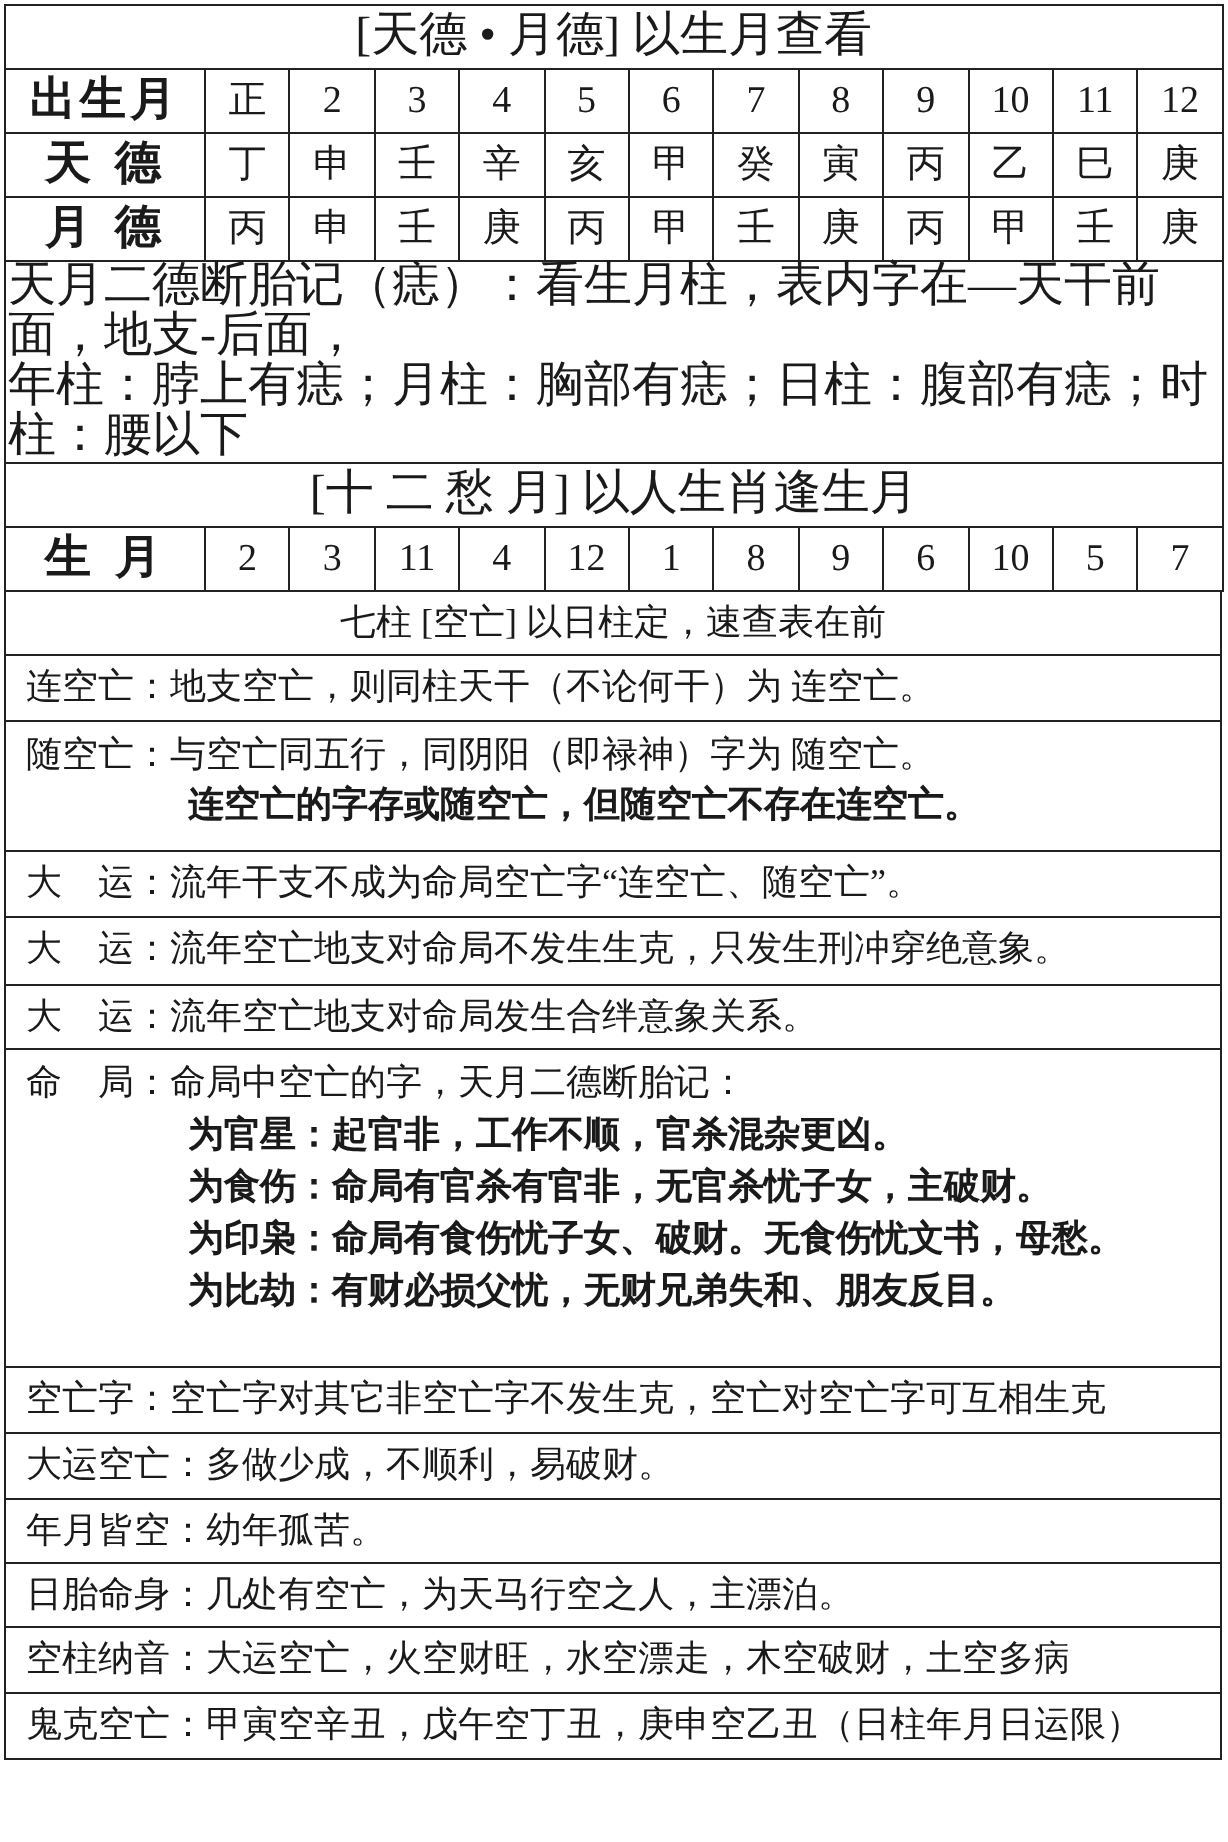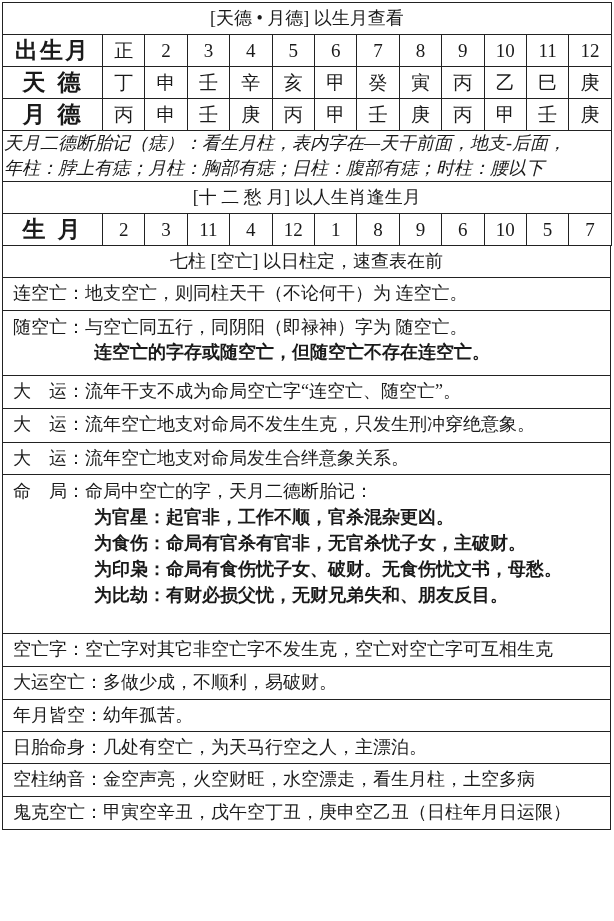--- a/index.html
+++ b/index.html
@@ -3,22 +3,22 @@
   <meta charset="utf-8">
   <style>
     html, body { margin: 0; padding: 0; background: #ffffff; }
     body { width: 614px; height: 921px; overflow: hidden; position: relative;
       font-family: "Liberation Serif", "DejaVu Serif", serif; color: #1a1a1a; }
     .doc { position: absolute; left: 2px; top: 2px; width: 609px; }
     table.grid { border-collapse: collapse; width: 609px; table-layout: fixed; }
     table.grid td { border: 1.5px solid #222; padding: 0; text-align: center;
       font-size: 19px; height: 31px; line-height: 31px; white-space: nowrap; overflow: hidden; }
     table.grid td.head { font-family: "DejaVu Sans", "Liberation Sans", sans-serif; font-weight: bold; font-size: 23px; letter-spacing: 2px; }
-    table.grid td.title { font-size: 18px; }
-    table.grid td.note { text-align: left; font-size: 18px; line-height: 25px; height: 50px; padding-left: 1px; white-space: normal; overflow: visible; font-style: italic; }
+    table.grid td.title { font-size: 24px; }
+    table.grid td.note { text-align: left; font-size: 24px; line-height: 25px; height: 50px; padding-left: 1px; white-space: normal; overflow: visible; }
     .row { border: 1.5px solid #222; border-top: none; font-size: 18px; position: relative; white-space: nowrap; overflow: visible; }
     .row .line { display: block; height: 25px; line-height: 25px; padding-left: 10px; }
     .row .line.first { padding-top: 4px; }
     .row .line.sub { padding-left: 91px; font-weight: bold; }
     .row .line.sub2 { padding-left: 184px; }
     .row.title { text-align: center; height: 31px; line-height: 31px; }
     .row.single .line { padding-top: 3px; }
   </style>
 </head>
 <body>
@@ -147,21 +147,21 @@
 
   <div class="row single" style="height:31px">
     <span class="line">年月皆空：幼年孤苦。</span>
   </div>
 
   <div class="row single" style="height:31px">
     <span class="line">日胎命身：几处有空亡，为天马行空之人，主漂泊。</span>
   </div>
 
   <div class="row single" style="height:32px">
-    <span class="line">空柱纳音：金空声亮，火空财旺，水空漂走，看生月柱，土空多病</span>
+    <span class="line">空柱纳音：大运空亡，火空财旺，水空漂走，木空破财，土空多病</span>
   </div>
 
   <div class="row single" style="height:32px">
     <span class="line">鬼克空亡：甲寅空辛丑，戊午空丁丑，庚申空乙丑（日柱年月日运限）</span>
   </div>
 
 
 </div>
 
 </body></html>

